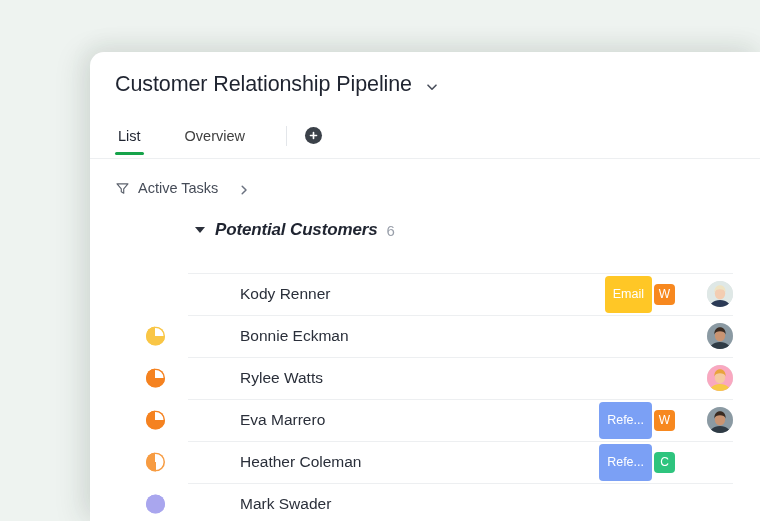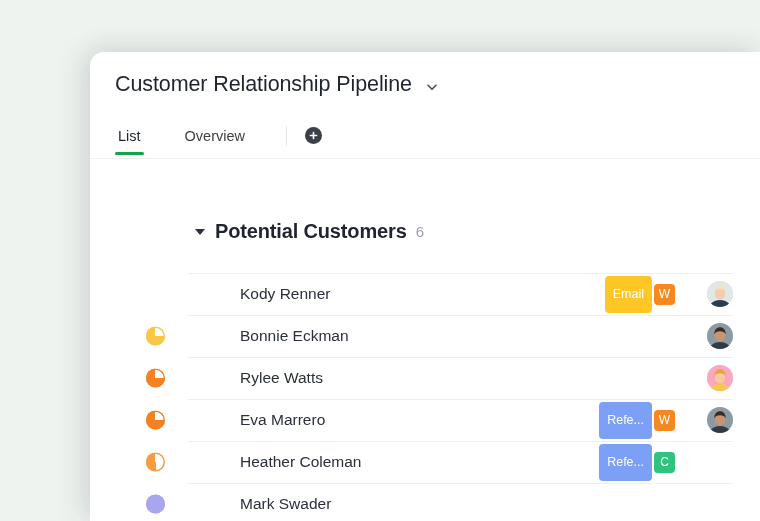--- a/index.html
+++ b/index.html
@@ -162,25 +162,26 @@
   .section-caret {
     width: 0;
     height: 0;
     border-left: 5px solid transparent;
     border-right: 5px solid transparent;
     border-top: 6px solid #2b303b;
     margin-right: 1px;
     cursor: pointer;
   }
   .section-title {
-    font-size: 20px;
+    font-size: 17px;
     font-weight: bold;
     color: #1f2430;
     letter-spacing: -0.15px;
     white-space: nowrap;
+    font-style: italic;
   }
   .section-count {
     font-size: 15px;
     color: #9aa0ab;
   }
 
   
   .rows {
     position: absolute;
     left: 0;
@@ -304,20 +305,33 @@
       <div class="tab">Overview</div>
       <div class="tab-divider"></div>
       <div class="add-tab-btn">
         <svg viewBox="0 0 16 16" width="11" height="11" fill="none" stroke="currentColor" stroke-width="2.4" stroke-linecap="round">
           <path d="M8 3.6 V12.4 M3.6 8 H12.4"></path>
         </svg>
       </div>
     </div>
     <div class="header-rule"></div>
 
+    <div class="filterbar">
+      <span class="filter-icon">
+        <svg viewBox="0 0 16 16" width="15" height="15" fill="none" stroke="currentColor" stroke-width="1.25" stroke-linejoin="round" stroke-linecap="round">
+          <path d="M2.2 3 H13.8 L9.3 8.3 V13 L6.7 11.4 V8.3 Z"></path>
+        </svg>
+      </span>
+      <span class="filter-label">Active Tasks</span>
+      <span class="filter-chevron">
+        <svg viewBox="0 0 12 12" width="12" height="12" fill="none" stroke="currentColor" stroke-width="1.5" stroke-linecap="round" stroke-linejoin="round">
+          <path d="M4.2 2.2 L8 6 L4.2 9.8"></path>
+        </svg>
+      </span>
+    </div>
 
     <div class="section-head">
       <span class="section-caret"></span>
       <span class="section-title">Potential Customers</span>
       <span class="section-count">6</span>
     </div>
 
     <div class="rows" id="rows">
         <div class="row">
           <div class="row-name">Kody Renner</div>

